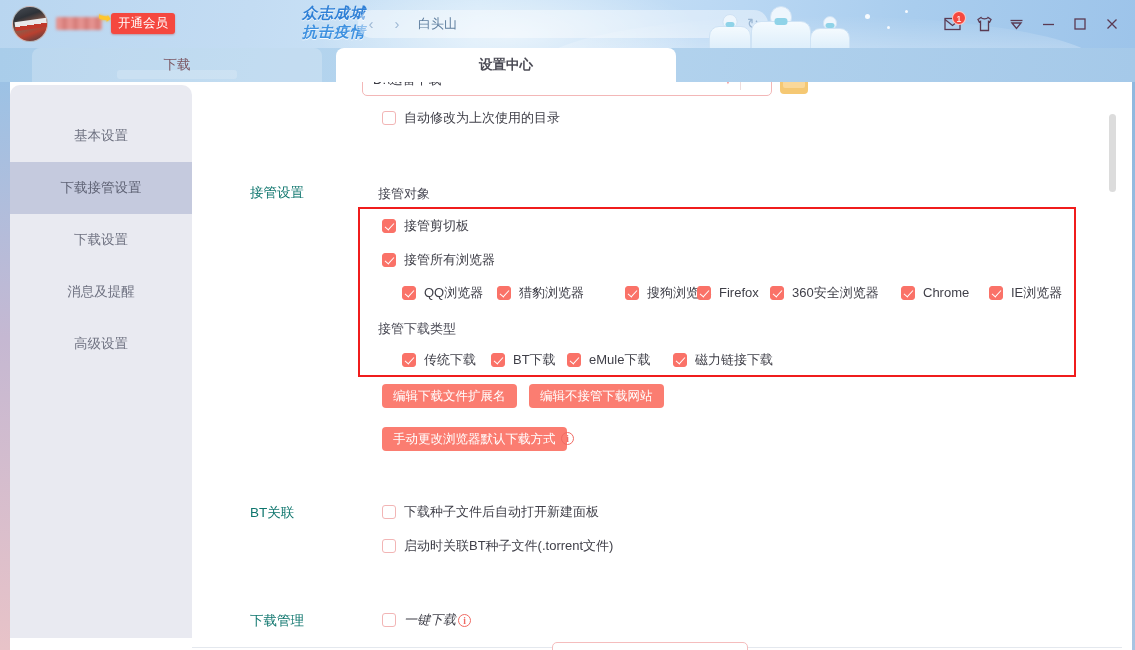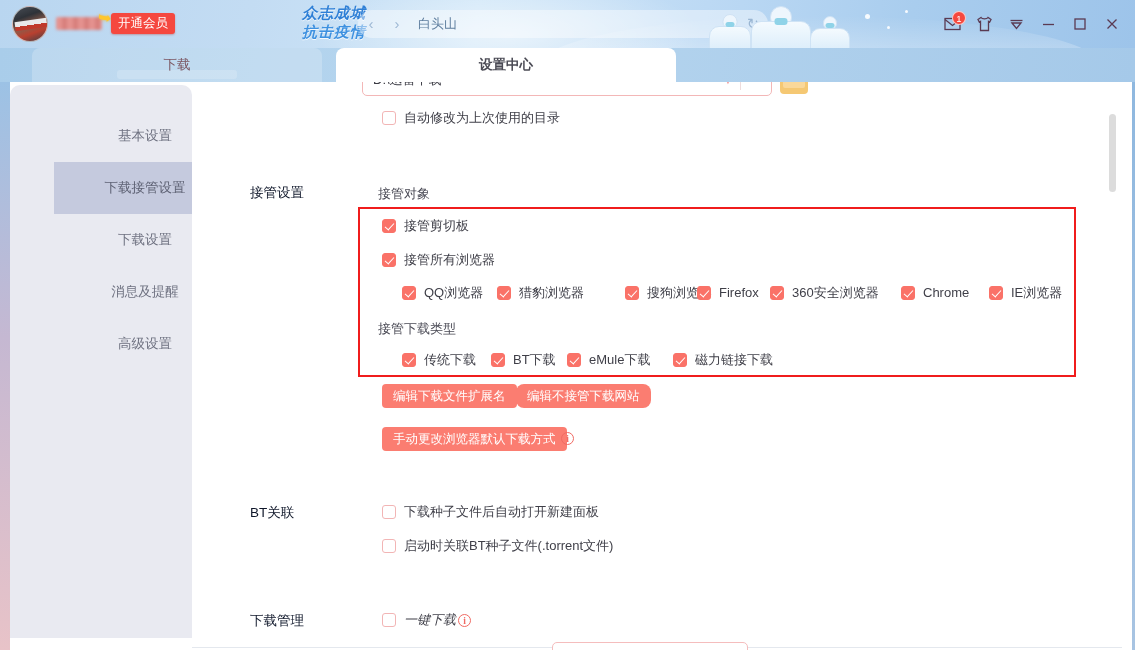--- a/index.html
+++ b/index.html
@@ -191,42 +191,41 @@
   .leftrail {
     position: absolute; left: 0; top: 0;
     width: 10px; height: 568px;
     background: linear-gradient(180deg,#9cc2e5 0%, #c5b8d2 45%, #e8c3c8 100%);
   }
   .sidebar {
     position: absolute; left: 10px; top: 3px;
     width: 182px; height: 553px;
     background: #e9eaf1;
     border-radius: 10px 10px 0 0;
-    padding-left: 44px;
   }
   .side-item {
     width: 182px; height: 52px;
     line-height: 52px; text-align: center;
     font-size: 13.5px; color: #6e7180;
   }
   .side-item.first { margin-top: 25px; }
   .side-item.active {
     background: #c5cade;
     color: #5e6274;
   }
 
   .panel {
     position: absolute; left: 192px; top: 0;
     width: 930px; height: 568px;
     background: #fff;
     overflow: hidden;
   }
   .sec-label {
     position: absolute;
-    font-size: 13.5px; color: #0f172a;
+    font-size: 13.5px; color: #0f766e;
   }
   .sub-label {
     position: absolute;
     font-size: 13px; color: #4a4a55;
   }
 
   
   .pathbox {
     position: absolute; left: 170px; top: -18px;
     width: 410px; height: 32px;
@@ -518,21 +517,21 @@
       <div class="cbrow" style="left:375px; top:270px;">
         <span class="cb on"></span>
         <span class="txt">eMule下载</span>
       </div>
       <div class="cbrow" style="left:481px; top:270px;">
         <span class="cb on"></span>
         <span class="txt">磁力链接下载</span>
       </div>
 
       <div class="btn" style="left:190px; top:302px;">编辑下载文件扩展名</div>
-      <div class="btn" style="left:324px; top:302px;border-radius:8px;">编辑不接管下载网站</div>
+      <div class="btn" style="left:337px; top:302px;">编辑不接管下载网站</div>
       <div class="btn" style="left:190px; top:345px;">手动更改浏览器默认下载方式</div>
       <div class="info-ico" style="left:369px; top:350px;">i</div>
 
       <div class="sec-label" style="left:58px; top:422px;">BT关联</div>
       <div class="cbrow" style="left:190px; top:422px;">
         <span class="cb off"></span>
         <span class="txt">下载种子文件后自动打开新建面板</span>
       </div>
       <div class="cbrow" style="left:190px; top:456px;">
         <span class="cb off"></span>

